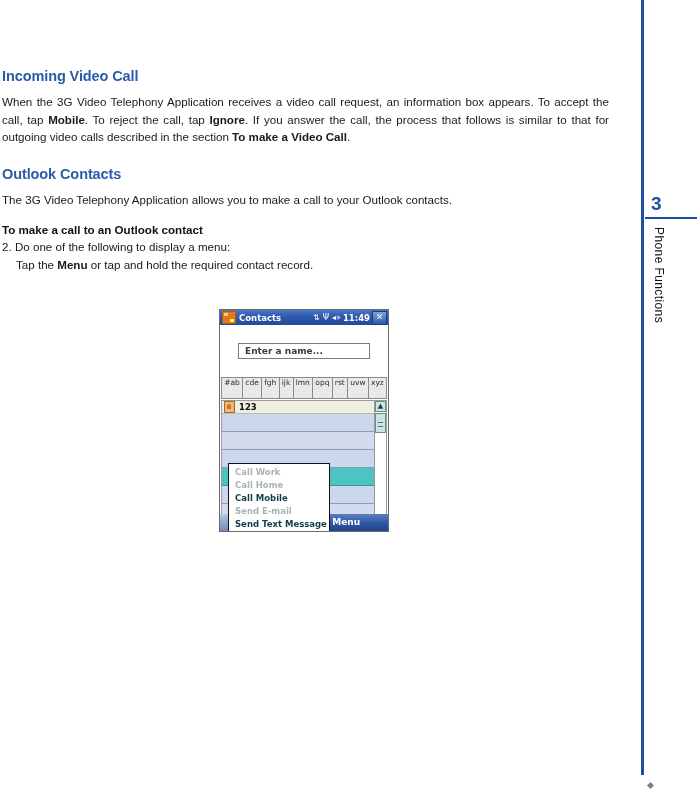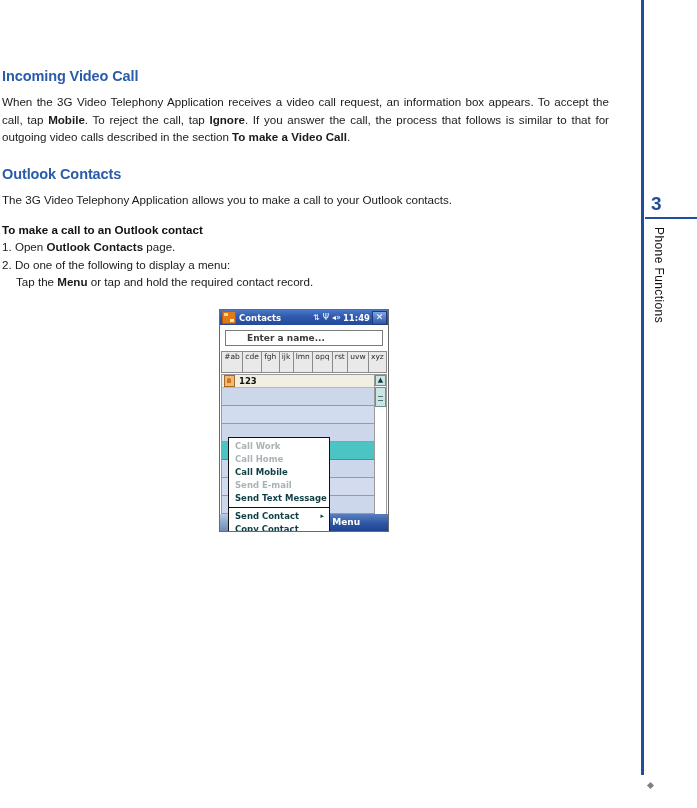--- a/index.html
+++ b/index.html
@@ -182,26 +182,26 @@
     border: 1px solid #1c3d7c;
     color: #ffffff;
     font-size: 9px;
     font-weight: bold;
     line-height: 11px;
     text-align: center;
     flex: 0 0 auto;
   }
   .name-field {
     height: 16px;
-    margin: 5px;
+    margin: 18px;
     border: 1px solid #7a7a7a;
     background: #ffffff;
     display: flex;
     align-items: center;
-    padding-left: 21px;
+    padding-left: 6px;
     box-sizing: border-box;
     font-size: 9px;
     font-weight: bold;
     color: #3b3b3b;
   }
   .alpha-tabs {
     display: flex;
     height: 22px;
     margin: 0 1px;
     border: 1px solid #8a8a8a;
@@ -382,21 +382,20 @@
 
   <p class="body"><span>When the 3G Video Telephony Application receives a video call request, an information box appears. To accept the call, tap </span><b>Mobile</b><span>. To reject the call, tap </span><b>Ignore</b><span>. If you answer the call, the process that follows is similar to that for outgoing video calls described in the section </span><b>To make a Video Call</b><span>.</span></p>
 
   <h2 class="sec second">Outlook Contacts</h2>
 
   <p class="body plain">The 3G Video Telephony Application allows you to make a call to your Outlook contacts.</p>
 
   <div class="lead-bold">To make a call to an Outlook contact</div>
 
   <ol class="steps">
-    <li><span>1. Open </span><b>Outlook Contacts</b><span> page.</span></li>
     <li>2. Do one of the following to display a menu:</li>
     <li class="indent"><span>Tap the </span><b>Menu</b><span> or tap and hold the required contact record.</span></li>
   </ol>
 </div>
 
 <div class="device">
 
   <div class="titlebar">
     <div class="start-icon"></div>
     <div class="title-text">Contacts</div>

